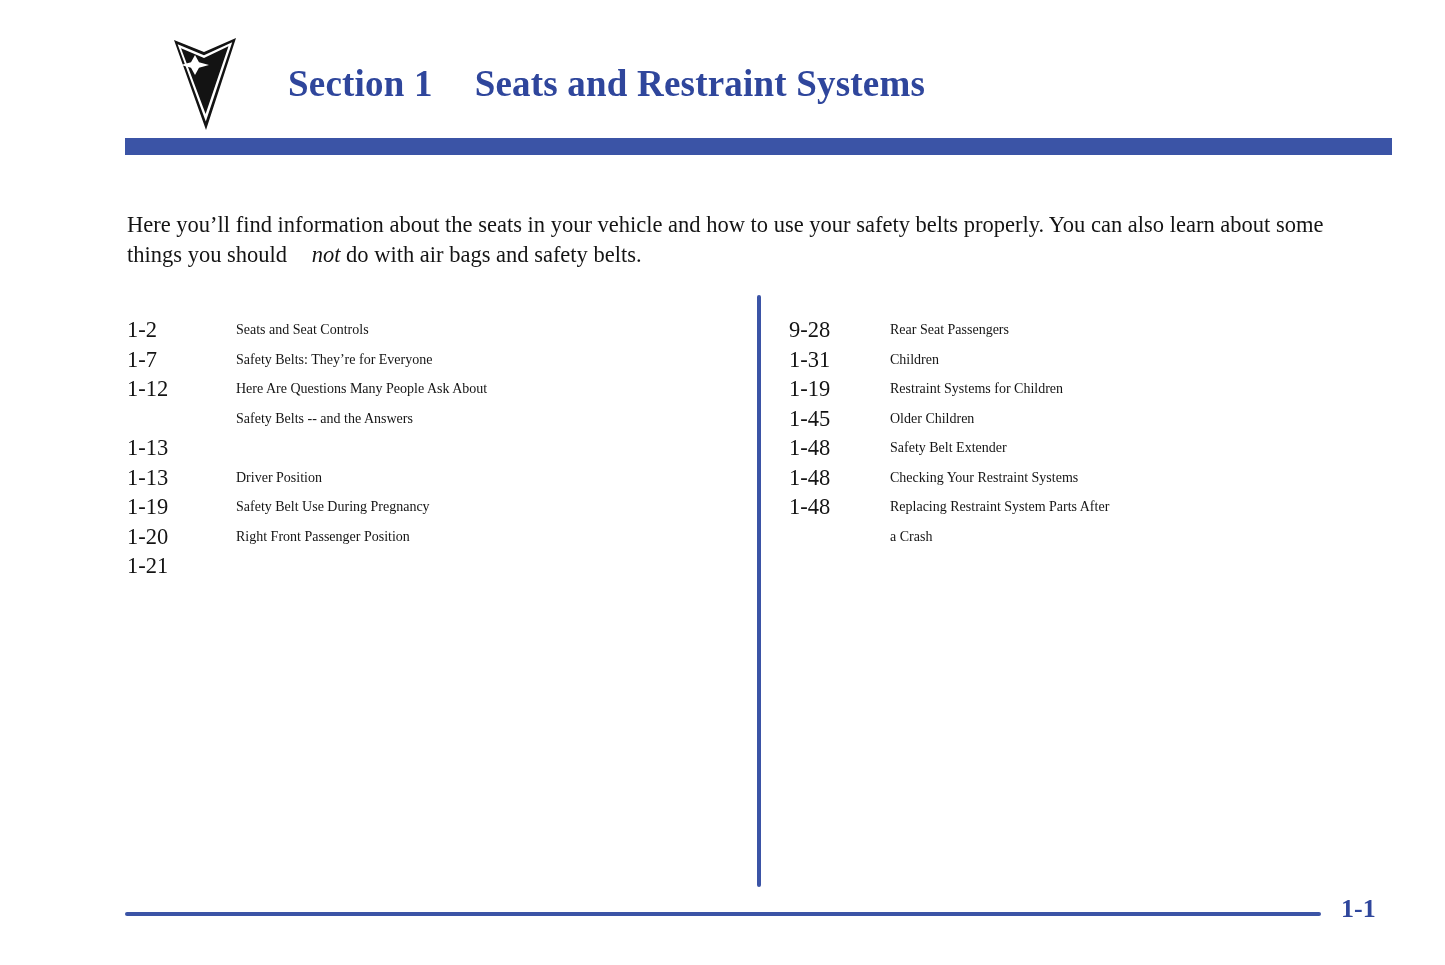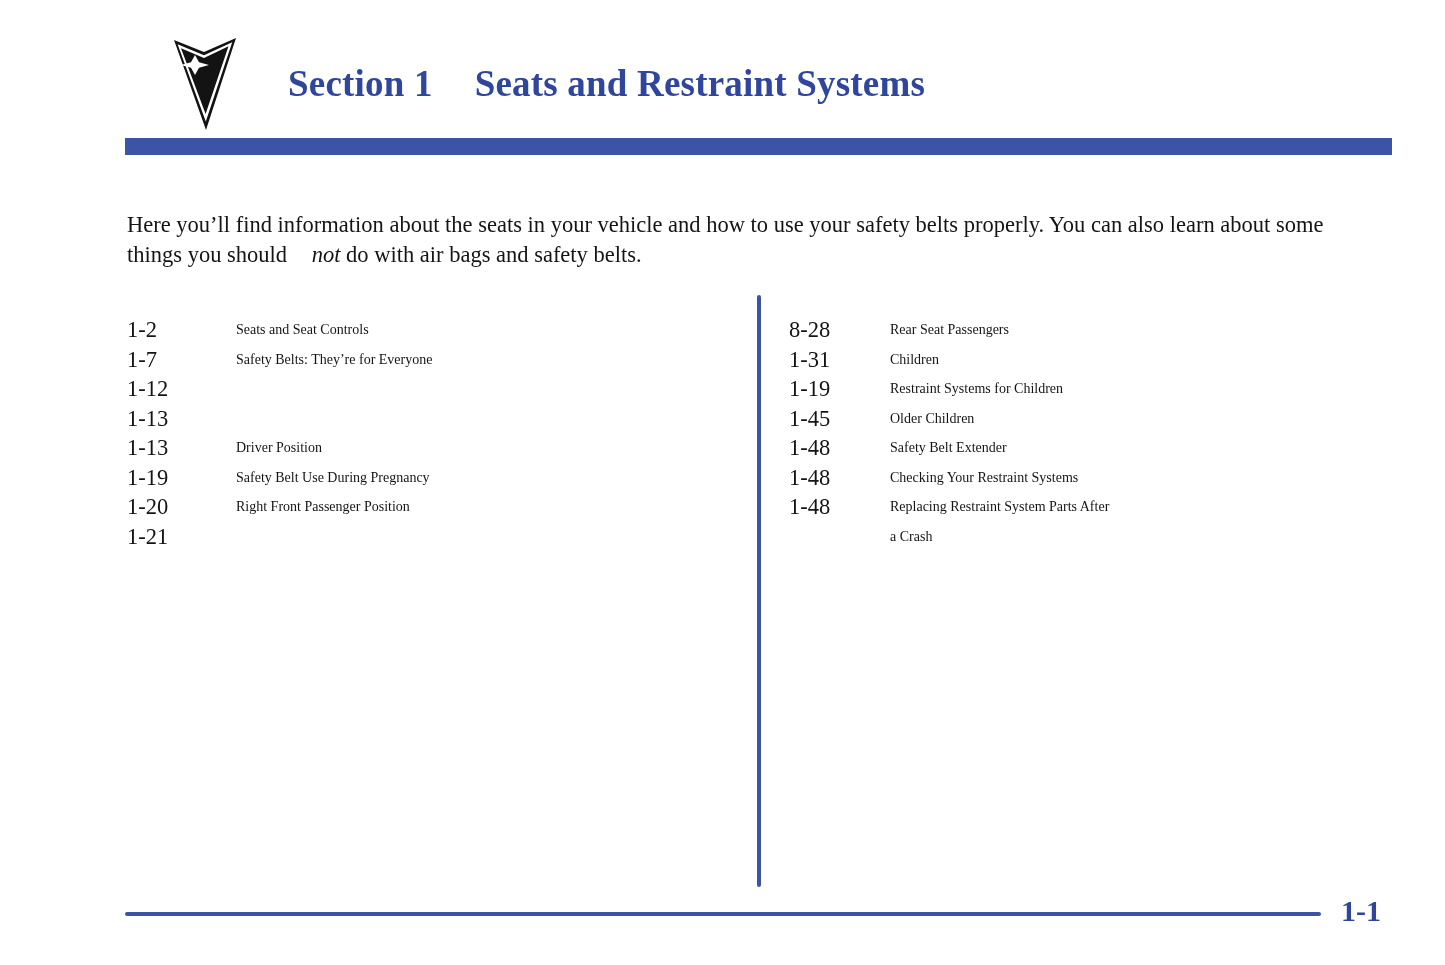--- a/index.html
+++ b/index.html
@@ -57,21 +57,21 @@
     border-radius:2px;
   }
   .rule-bottom {
     position:absolute; left:125px; top:912px;
     width:1196px; height:4px;
     background:var(--accent-blue,#3B54A6);
     border-radius:2px;
   }
   .page-number {
     position:absolute; left:1341px; top:894px;
-    font-size:30px; font-weight:bold;
+    font-size:26px; font-weight:bold;
     color:var(--title-blue,#2F469C);
   }
 </style>
 </head>
 <body>
 
 <div class="page">
 
   <div class="logo">
     <svg viewBox="0 0 64 94" xmlns="http://www.w3.org/2000/svg" aria-hidden="true">
@@ -95,20 +95,22 @@
     <div class="toc-row">
       <span class="toc-page">1-2</span>
       <span class="toc-title">Seats and Seat Controls</span>
     </div>
     <div class="toc-row">
       <span class="toc-page">1-7</span>
       <span class="toc-title">Safety Belts: They’re for Everyone</span>
     </div>
     <div class="toc-row">
       <span class="toc-page">1-12</span>
+      <span class="toc-title">Here Are Questions Many People Ask About
+Safety Belts -- and the Answers</span>
     </div>
     <div class="toc-row">
       <span class="toc-page">1-13</span>
     </div>
     <div class="toc-row">
       <span class="toc-page">1-13</span>
       <span class="toc-title">Driver Position</span>
     </div>
     <div class="toc-row">
       <span class="toc-page">1-19</span>
@@ -120,21 +122,21 @@
     </div>
     <div class="toc-row">
       <span class="toc-page">1-21</span>
     </div>
   </div>
 
   <div class="divider"></div>
 
   <div class="toc-col right">
     <div class="toc-row">
-      <span class="toc-page">8-28</span>
+      <span class="toc-page">9-28</span>
       <span class="toc-title">Rear Seat Passengers</span>
     </div>
     <div class="toc-row">
       <span class="toc-page">1-31</span>
       <span class="toc-title">Children</span>
     </div>
     <div class="toc-row">
       <span class="toc-page">1-19</span>
       <span class="toc-title">Restraint Systems for Children</span>
     </div>

